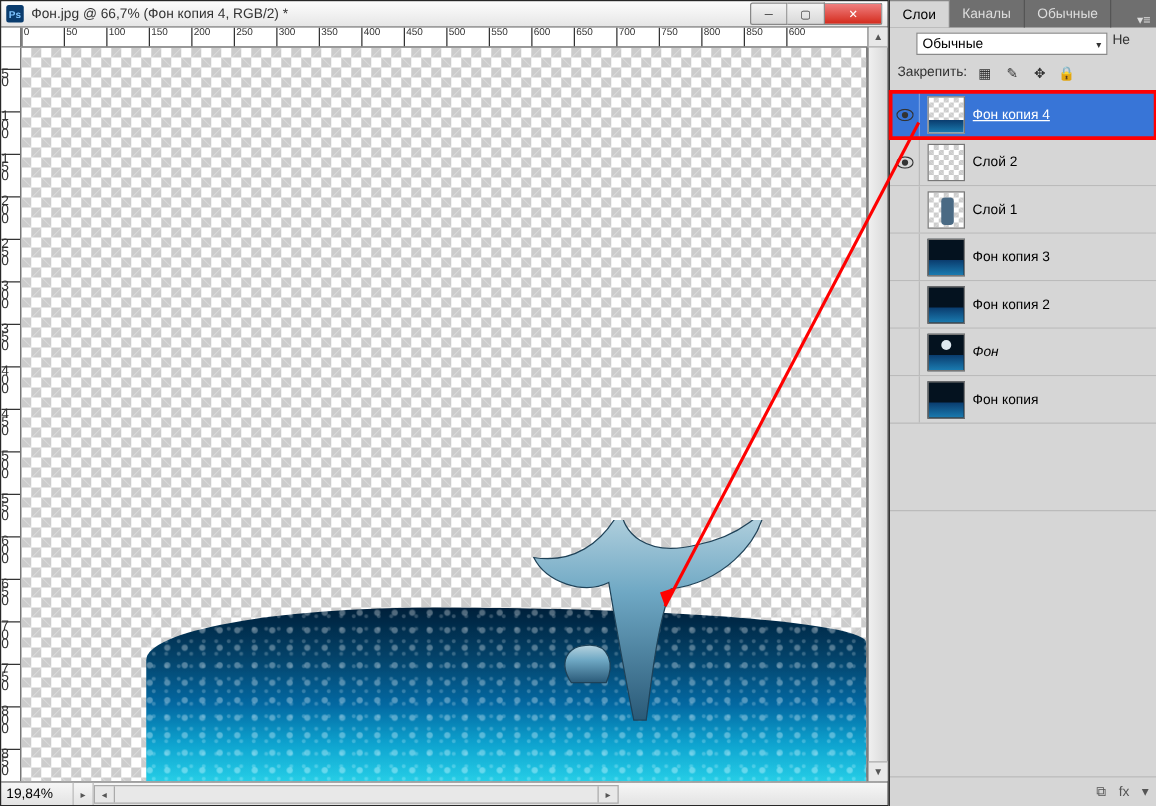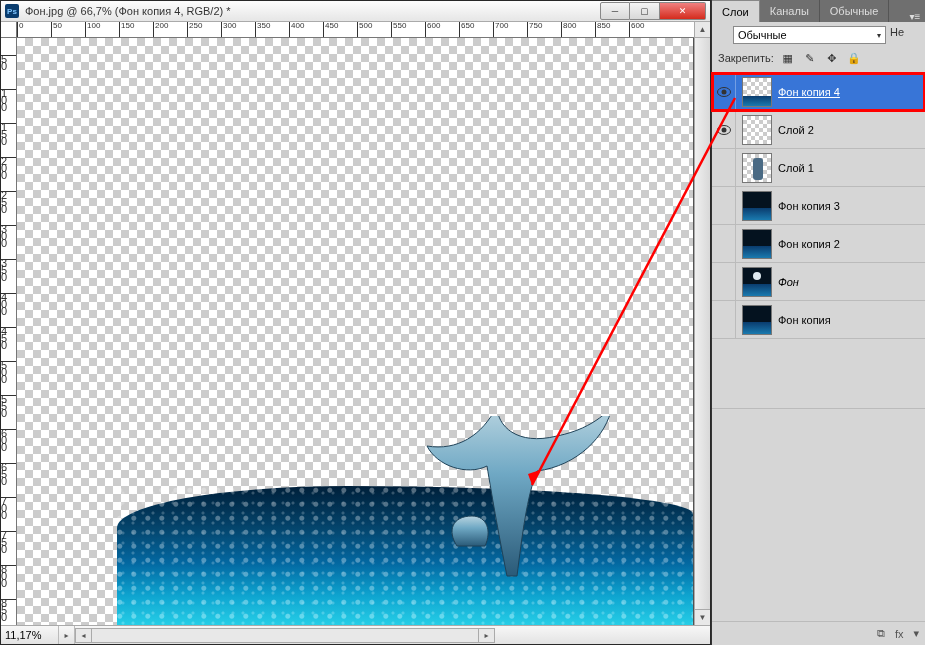--- a/index.html
+++ b/index.html
@@ -227,21 +227,21 @@
       </div>
     </div>
   </div>
 
   <div class="scroll-v">
     <div class="arrow">▲</div>
     <div class="arrow bottom">▼</div>
   </div>
 
   <div class="statusbar">
-    <div class="zoom-box">11,17%</div>
+    <div class="zoom-box">19,84%</div>
     <div class="status-sep">▸</div>
     <div class="scroll-h-track">
       <div class="arr">◂</div>
       <div class="track"></div>
       <div class="arr r">▸</div>
     </div>
   </div>
 </div>
 
 <div class="panel">

